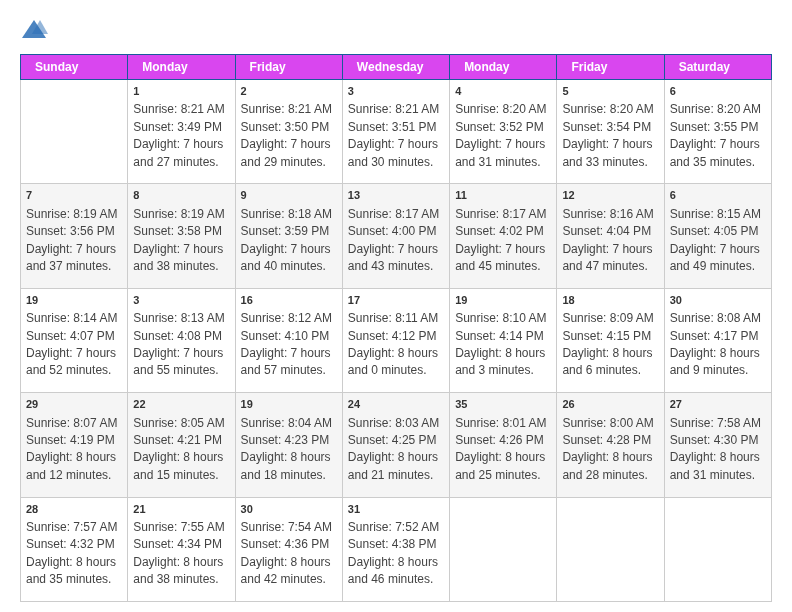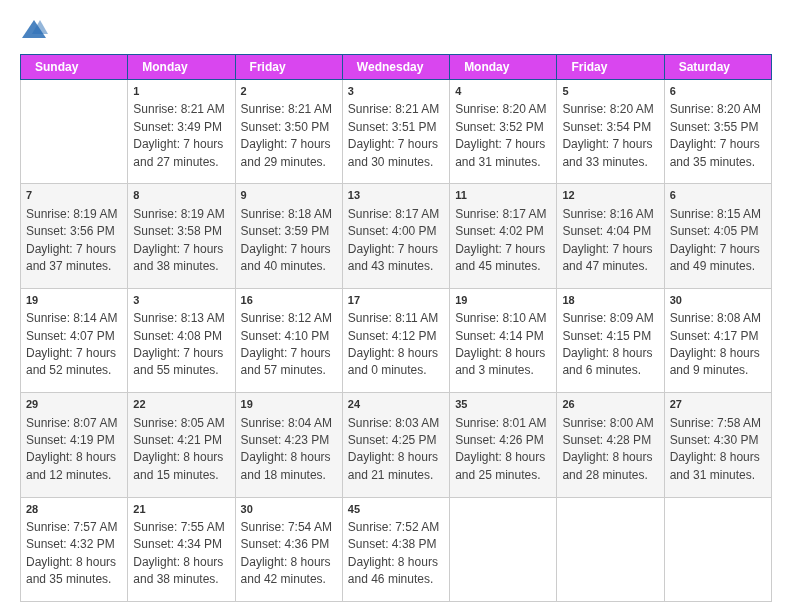--- a/index.html
+++ b/index.html
@@ -265,21 +265,21 @@
           </td>
           <td>
             <span class="day-number">21</span>
             <div class="day-detail">Sunrise: 7:55 AM<br>Sunset: 4:34 PM<br>Daylight: 8 hours and 38 minutes.</div>
           </td>
           <td>
             <span class="day-number">30</span>
             <div class="day-detail">Sunrise: 7:54 AM<br>Sunset: 4:36 PM<br>Daylight: 8 hours and 42 minutes.</div>
           </td>
           <td>
-            <span class="day-number">45</span>
+            <span class="day-number">31</span>
             <div class="day-detail">Sunrise: 7:52 AM<br>Sunset: 4:38 PM<br>Daylight: 8 hours and 46 minutes.</div>
           </td>
           <td class="empty-cell"></td>
           <td class="empty-cell"></td>
           <td class="empty-cell"></td>
         </tr>
       </tbody>
   </table>
 </div>
 

